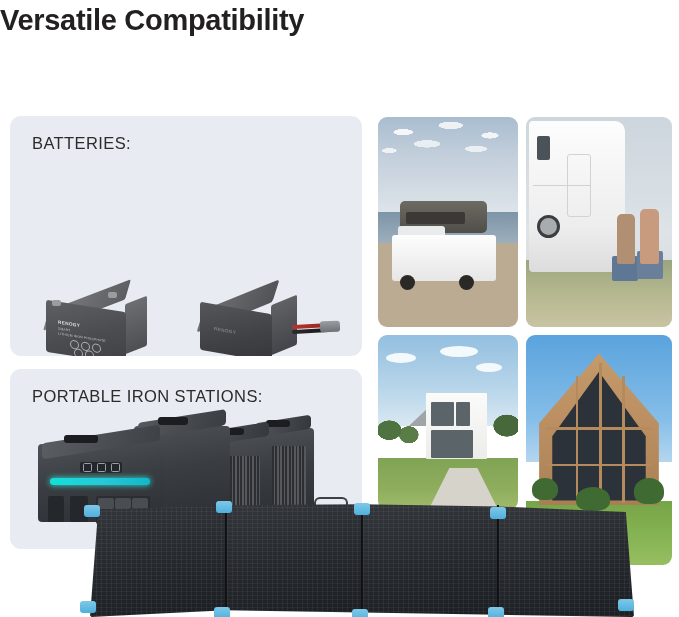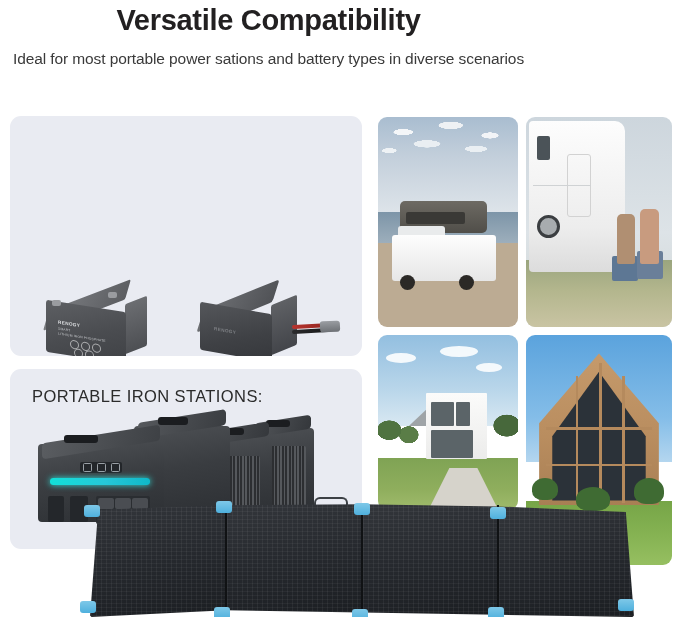--- a/index.html
+++ b/index.html
@@ -7,21 +7,21 @@
     width:679px;height:617px;
     background:#ffffff;
     font-family:"Liberation Sans", sans-serif;
     color:#231f20;
     overflow:hidden;
     position:relative;
   }
   .page{position:relative;width:679px;height:617px;}
 
   
-  .hdr{position:absolute;left:0;top:0;width:537px;text-align:center;}
+  .hdr{position:absolute;left:0;top:0;width:537px;text-align:left;}
   .hdr-title{
     font-size:29px;font-weight:bold;letter-spacing:-0.3px;
     color:#222021;line-height:1.1;margin-top:5px;
   }
   .hdr-sub{
     font-size:15.5px;font-weight:400;color:#3a3a3a;
     margin-top:13px;letter-spacing:-0.1px;
   }
 
   
@@ -384,24 +384,24 @@
     border:2px solid #3c4045;border-bottom:none;border-radius:6px 6px 0 0;
   }
 </style>
 </head>
 <body>
 
 <div class="page">
 
   <div class="hdr">
     <div class="hdr-title">Versatile Compatibility</div>
-    <div class="hdr-sub">Ideal for most portable power sations and battery types in diverse scenarios</div>
   </div>
 
   <div class="card" id="card-batteries">
+    <div class="card-label">BATTERIES:</div>
 
     <div class="batt" id="batt1">
       <div class="lid"></div>
       <div class="side"></div>
       <div class="face">
         <div class="brand" style="left:12px;top:18px;color:#dfe1e4;">RENOGY</div>
         <div class="sub1" style="left:12px;top:25px;color:#c4c6ca;">SMART</div>
         <div class="sub1" style="left:12px;top:30px;color:#c4c6ca;">LITHIUM IRON PHOSPHATE</div>
         <div class="iconrow" style="left:24px;top:36px;">
           <span></span>

